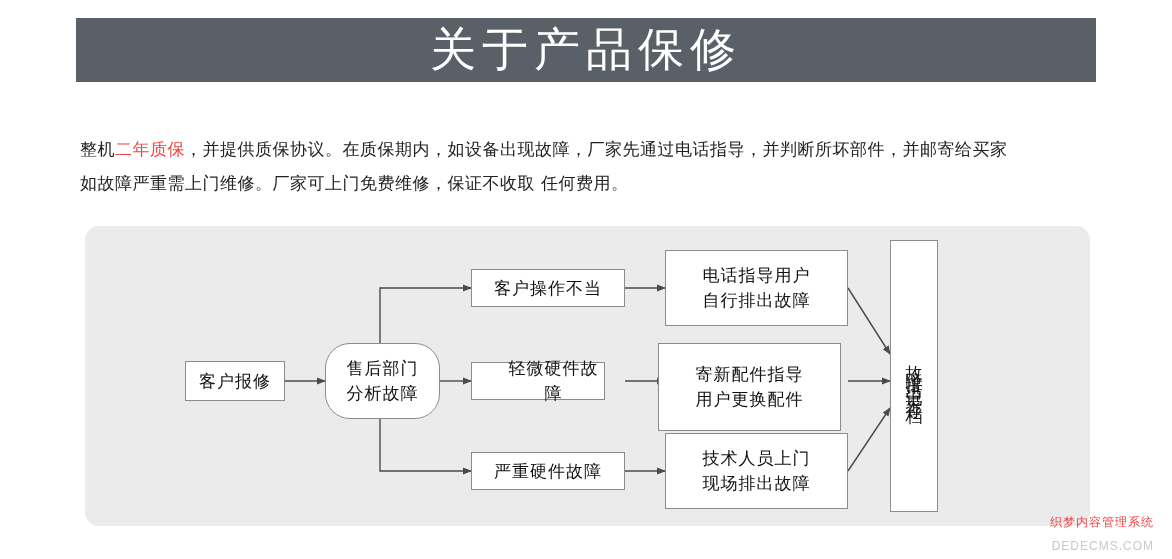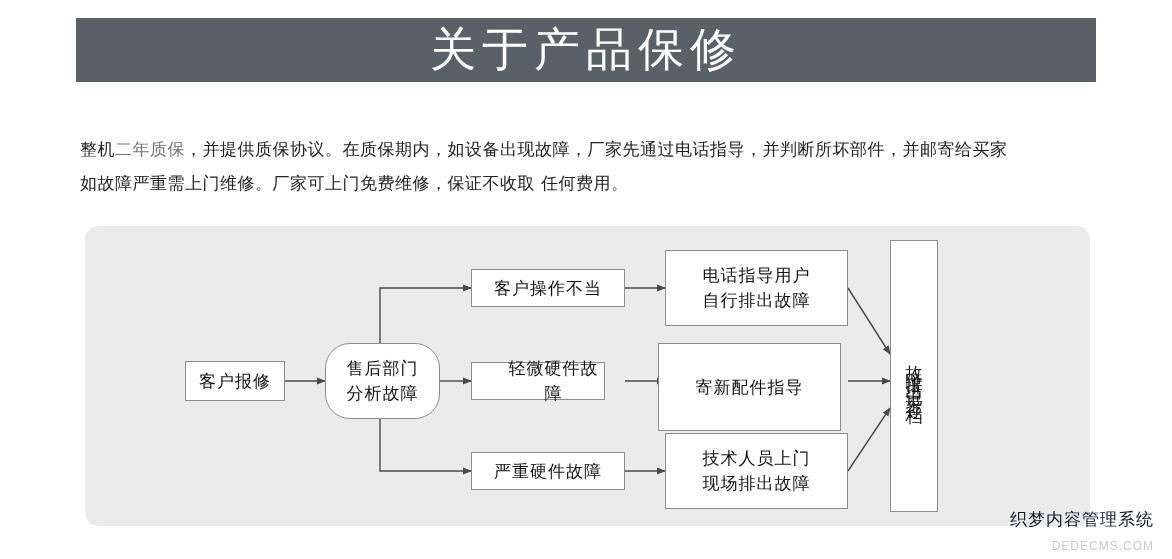--- a/index.html
+++ b/index.html
@@ -45,21 +45,21 @@
     left: 80px;
     top: 132px;
     width: 1020px;
     font-size: 17px;
     line-height: 34px;
     color: #222222;
     letter-spacing: 0.5px;
     font-family: "DejaVu Sans", sans-serif;
   }
   .para .hl {
-    color: #737373;
+    color: #ef4444;
   }
   
   .diagram {
     position: absolute;
     left: 85px;
     top: 226px;
     width: 1005px;
     height: 300px;
     background: #ebebeb;
     border-radius: 14px;
@@ -97,22 +97,22 @@
     top: 0;
     width: 1005px;
     height: 300px;
     overflow: visible;
   }
   
   .wm-main {
     position: absolute;
     right: 18px;
     bottom: 28px;
-    color: #0f172a;
-    font-size: 17px;
+    color: #ef4444;
+    font-size: 12px;
     font-family: Liberation Mono, monospace;
     letter-spacing: 1px;
   }
   .wm-sub {
     position: absolute;
     right: 18px;
     bottom: 6px;
     color: #c9c9c9;
     font-size: 12px;
     font-family: "Liberation Sans", sans-serif;
@@ -186,20 +186,21 @@
       <span>严重硬件故障</span>
     </div>
 
     <div class="node two-line" style="left:580px; top:24px; width:183px; height:76px;">
       <span>电话指导用户</span>
       <span>自行排出故障</span>
     </div>
 
     <div class="node two-line" style="left:573px; top:117px; width:183px; height:88px;">
       <span>寄新配件指导</span>
+      <span>用户更换配件</span>
     </div>
 
     <div class="node two-line" style="left:580px; top:207px; width:183px; height:76px;">
       <span>技术人员上门</span>
       <span>现场排出故障</span>
     </div>
 
     <div class="node vertical" style="left:805px; top:14px; width:48px; height:272px;">
       <span>故障排出记录存档</span>
     </div>

